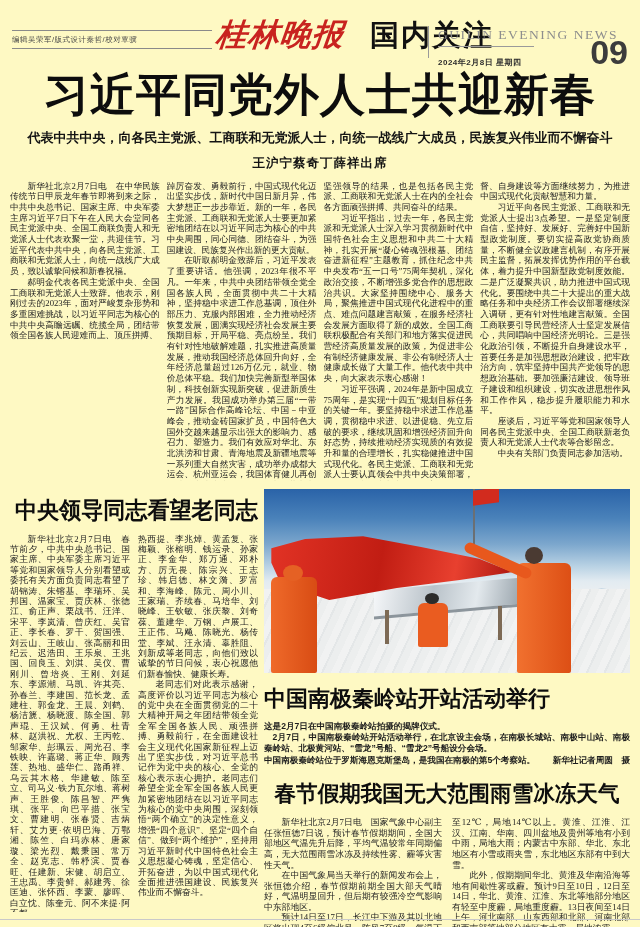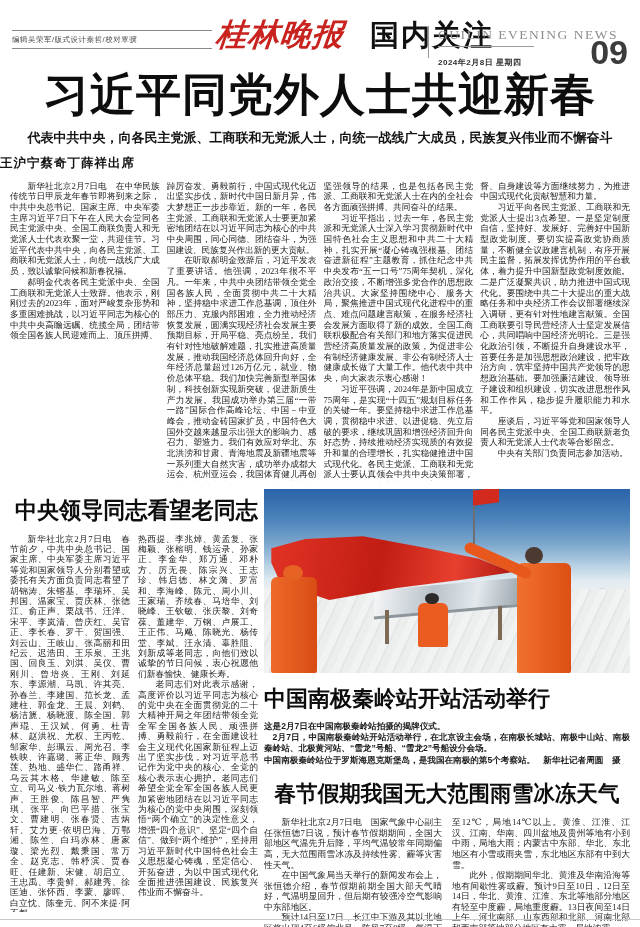--- a/index.html
+++ b/index.html
@@ -1,17 +1,17 @@
 <!DOCTYPE html>
 <html><head>
 <meta charset="utf-8">
 <style>
   html,body{margin:0;padding:0;}
   body{background:#e9e9e7;}
-  .page{position:relative;width:640px;height:927px;margin:0 auto;background:#ffffff;
+  .page{position:relative;width:640px;height:927px;margin:0 auto;background:#fef9c3;
         font-family:"Liberation Serif","DejaVu Serif",serif;color:#1c1c1c;overflow:hidden;}
 
   
   .masthead{position:relative;height:62px;}
   .credits{position:absolute;left:12px;top:30px;width:200px;font-size:7.5px;color:#4a4a4a;
            border-top:1px solid #8a8a8a;border-bottom:1px solid #8a8a8a;padding:4px 0 3px 0;
            font-family:"Liberation Sans",sans-serif;letter-spacing:.5px;}
   .logo{position:absolute;left:216px;top:14px;font-size:31px;font-weight:bold;font-style:italic;
         color:#c8231f;font-family:"Liberation Serif",serif;transform:skewX(-6deg);letter-spacing:1px;}
   .section-title{position:absolute;left:322px;top:16px;font-size:29px;font-weight:bold;
@@ -22,21 +22,21 @@
   .issue-date{margin-top:3px;border-top:1px solid #9a9a9a;padding-top:10px;font-size:8px;font-weight:bold;
         color:#2e2e2e;font-family:"Liberation Sans",sans-serif;width:96px;letter-spacing:.5px;}
   .pagenum{position:absolute;right:12px;top:33px;font-size:34px;font-weight:bold;color:#3c3c3c;
         font-family:"Liberation Sans",sans-serif;}
 
   
   .a1-headline{margin:8px 10px 0 10px;text-align:center;font-size:45px;font-weight:bold;
         font-family:"Liberation Sans",sans-serif;color:#0d0d0d;letter-spacing:1px;line-height:1.1;}
   .a1-subhead{margin:9px 14px 0 14px;text-align:center;font-size:13px;font-weight:bold;
         font-family:"Liberation Sans",sans-serif;color:#141414;}
-  .a1-byline{margin:8px 0 9px 0;text-align:left;font-size:12.5px;font-weight:bold;
+  .a1-byline{margin:8px 0 9px 0;text-align:center;font-size:12.5px;font-weight:bold;
         font-family:"Liberation Sans",sans-serif;color:#141414;letter-spacing:1px;}
   .cols4{display:flex;gap:7px;padding:0 10px;height:300px;}
   .cols4 .col{flex:1;overflow:hidden;font-size:8.7px;line-height:10.7px;text-align:justify;color:#222;}
   .col p{margin:0;text-indent:2em;}
   .col p.cont{text-indent:0;}
 
   
   .lower{display:flex;gap:6px;padding:0 10px;margin-top:8px;}
   .lower-left{width:248px;}
   .a2-headline{margin:6px 0 8px 0;text-align:center;font-size:23px;font-weight:bold;
@@ -71,21 +71,21 @@
   .m-right{left:69%;bottom:0;width:54px;height:110px;background:linear-gradient(90deg,#f1712f,#dd4f15);}
   .m-right:before{content:"";position:absolute;left:8px;top:-16px;width:18px;height:17px;border-radius:50%;background:#4a3a32;}
   .arm{position:absolute;left:54%;top:36%;width:72px;height:11px;background:#e8581d;border-radius:6px;transform:rotate(24deg);}
 
   .photo-headline{margin:11px 0 7px 0;font-size:22px;font-weight:bold;
      font-family:"Liberation Sans",sans-serif;color:#0d0d0d;}
   .caption{font-family:"Liberation Sans",sans-serif;font-size:8.6px;line-height:11.4px;
      color:#1d1d1d;font-weight:600;text-align:justify;}
   .caption p{margin:0;text-indent:1em;}
   .caption p.first{text-indent:0;}
-  .cap-last{display:flex;text-indent:0 !important;}
+  .cap-last{display:flex;justify-content:space-between;text-indent:0 !important;}
   .cap-credit{white-space:nowrap;padding-left:8px;}
 
   .a3-headline{margin:13px 0 8px 0;text-align:center;font-size:22px;font-weight:bold;
      font-family:"Liberation Sans",sans-serif;color:#0d0d0d;white-space:nowrap;transform:scaleX(.98);}
   .cols2a3{display:flex;gap:10px;height:122px;}
   .cols2a3 .col{flex:1;overflow:hidden;font-size:8.8px;line-height:10.6px;text-align:justify;color:#222;}
 
   .footer-rule{position:absolute;left:0;right:0;bottom:7px;height:1px;background:#c9c9c9;}
 </style>
 </head>

